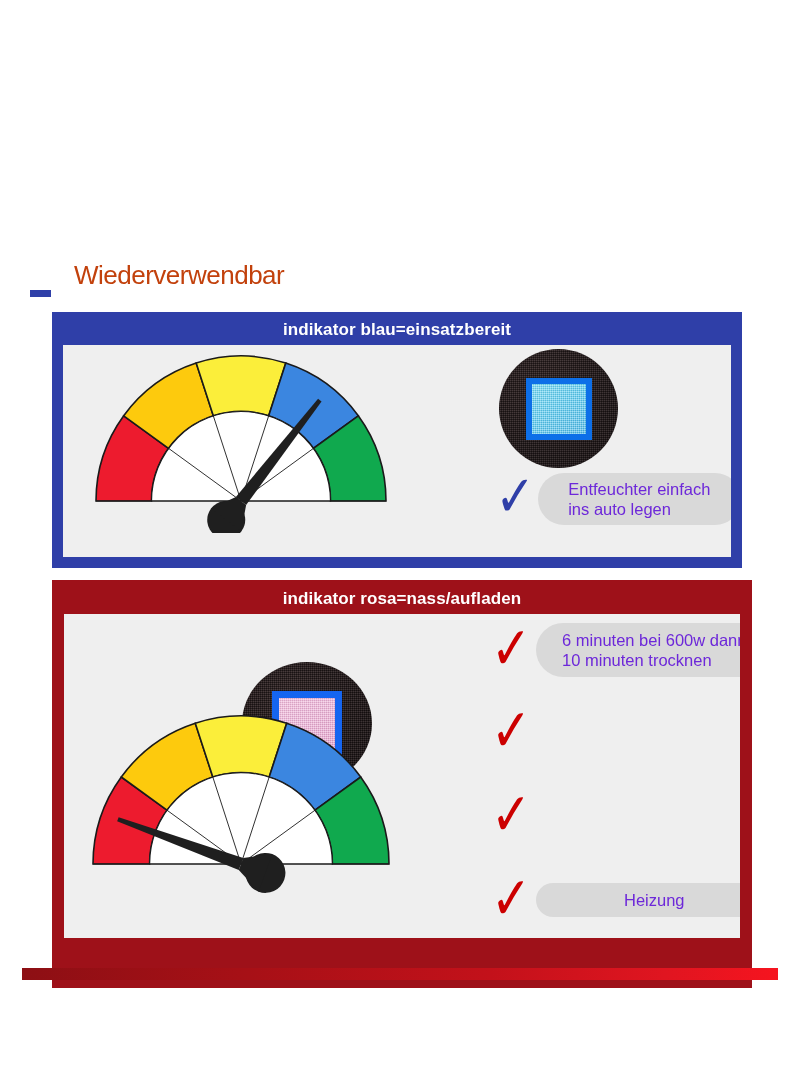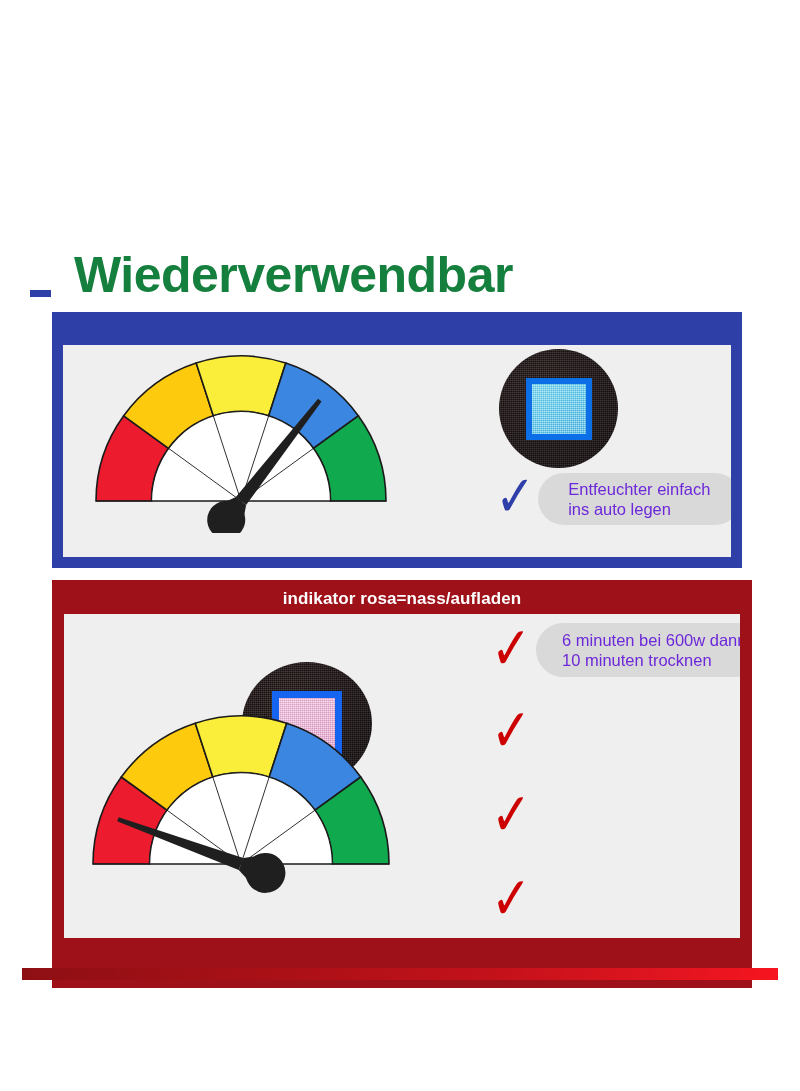--- a/index.html
+++ b/index.html
@@ -28,23 +28,23 @@
     left: 30px;
     top: 38px;
     width: 21px;
     height: 7px;
     background: #2f3fa8;
   }
   #page-title {
     position: absolute;
     left: 74px;
     top: 0;
-    font-size: 50px;
-    font-weight: bold;
-    color: #15803d;
+    font-size: 26px;
+    font-weight: normal;
+    color: #c2410c;
     letter-spacing: -0.5px;
     line-height: 46px;
     white-space: nowrap;
   }
 
   
   .panel {
     position: absolute;
     box-sizing: border-box;
   }
@@ -232,20 +232,21 @@
 </style>
 </head>
 <body>
 
 <div id="title-row">
   <div id="title-dash"></div>
   <div id="page-title">Wiederverwendbar</div>
 </div>
 
 <div class="panel" id="panel-blue">
+  <div class="panel-heading">indikator blau=einsatzbereit</div>
   <div class="panel-inner">
 
     <div class="gauge" id="gauge-blue-wrap">
       <svg width="320" height="200" viewBox="0 0 320 200">
         <g transform="translate(160,168)">
 
           <path d="M -145 0 A 145 145 0 0 1 -117.3 -85.2 L -72.5 -52.7 A 89.5 89.5 0 0 0 -89.5 0 Z" fill="#ed1b2e" stroke="#1a1a1a" stroke-width="1.6"></path>
           <path d="M -117.3 -85.2 A 145 145 0 0 1 -44.8 -137.9 L -27.7 -85.2 A 89.5 89.5 0 0 0 -72.5 -52.7 Z" fill="#fdca0d" stroke="#1a1a1a" stroke-width="1.6"></path>
           <path d="M -44.8 -137.9 A 145 145 0 0 1 44.8 -137.9 L 27.7 -85.2 A 89.5 89.5 0 0 0 -27.7 -85.2 Z" fill="#fbee3a" stroke="#1a1a1a" stroke-width="1.6"></path>
           <path d="M 44.8 -137.9 A 145 145 0 0 1 117.3 -85.2 L 72.5 -52.7 A 89.5 89.5 0 0 0 27.7 -85.2 Z" fill="#3b86e0" stroke="#1a1a1a" stroke-width="1.6"></path>
@@ -320,19 +321,20 @@
 10 minuten trocknen</span>
       </div>
       <div class="red-row" id="red-row-1">
         <span class="check-mark">✓</span>
       </div>
       <div class="red-row" id="red-row-2">
         <span class="check-mark">✓</span>
       </div>
       <div class="red-row" id="red-row-3">
         <span class="check-mark">✓</span>
+        <span class="pill">Heizung</span>
       </div>
     </div>
 
   </div>
 </div>
 
 <div id="bottom-bar"></div>
 
 </body></html>

